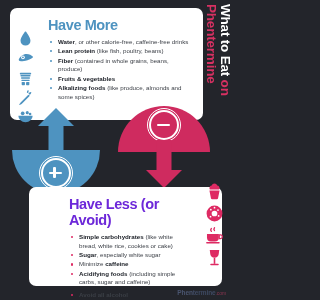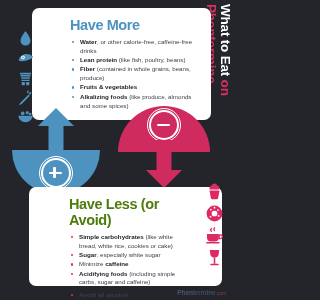--- a/index.html
+++ b/index.html
@@ -58,41 +58,40 @@
   
   .card {
     position: absolute;
     background: #ffffff;
     border-radius: 7px;
     box-sizing: border-box;
   }
   .card-top {
     left: 10px;
     top: 8px;
-    width: 179px;
+    width: 193px;
     height: 112px;
     padding: 8px 10px 6px 38px;
-    margin-left: 22px;
   }
   .card-bottom {
     left: 29px;
     top: 187px;
     width: 193px;
     height: 99px;
     padding: 8px 34px 6px 12px;
   }
 
   .card-title {
     font-size: 14.5px;
     font-weight: bold;
     letter-spacing: -0.4px;
     margin: 1px 0 5px 0;
   }
   .card-top .card-title { color: #4e93c0; margin-left: 0px; }
-  .card-bottom .card-title { color: #4d7c0f; text-align: left; margin-left: 28px; }
+  .card-bottom .card-title { color: #6d28d9; text-align: left; margin-left: 28px; }
 
   ul.items {
     list-style: none;
     margin: 0;
     padding: 0;
   }
   ul.items li {
     position: relative;
     padding-left: 10px;
     font-size: 6.2px;

